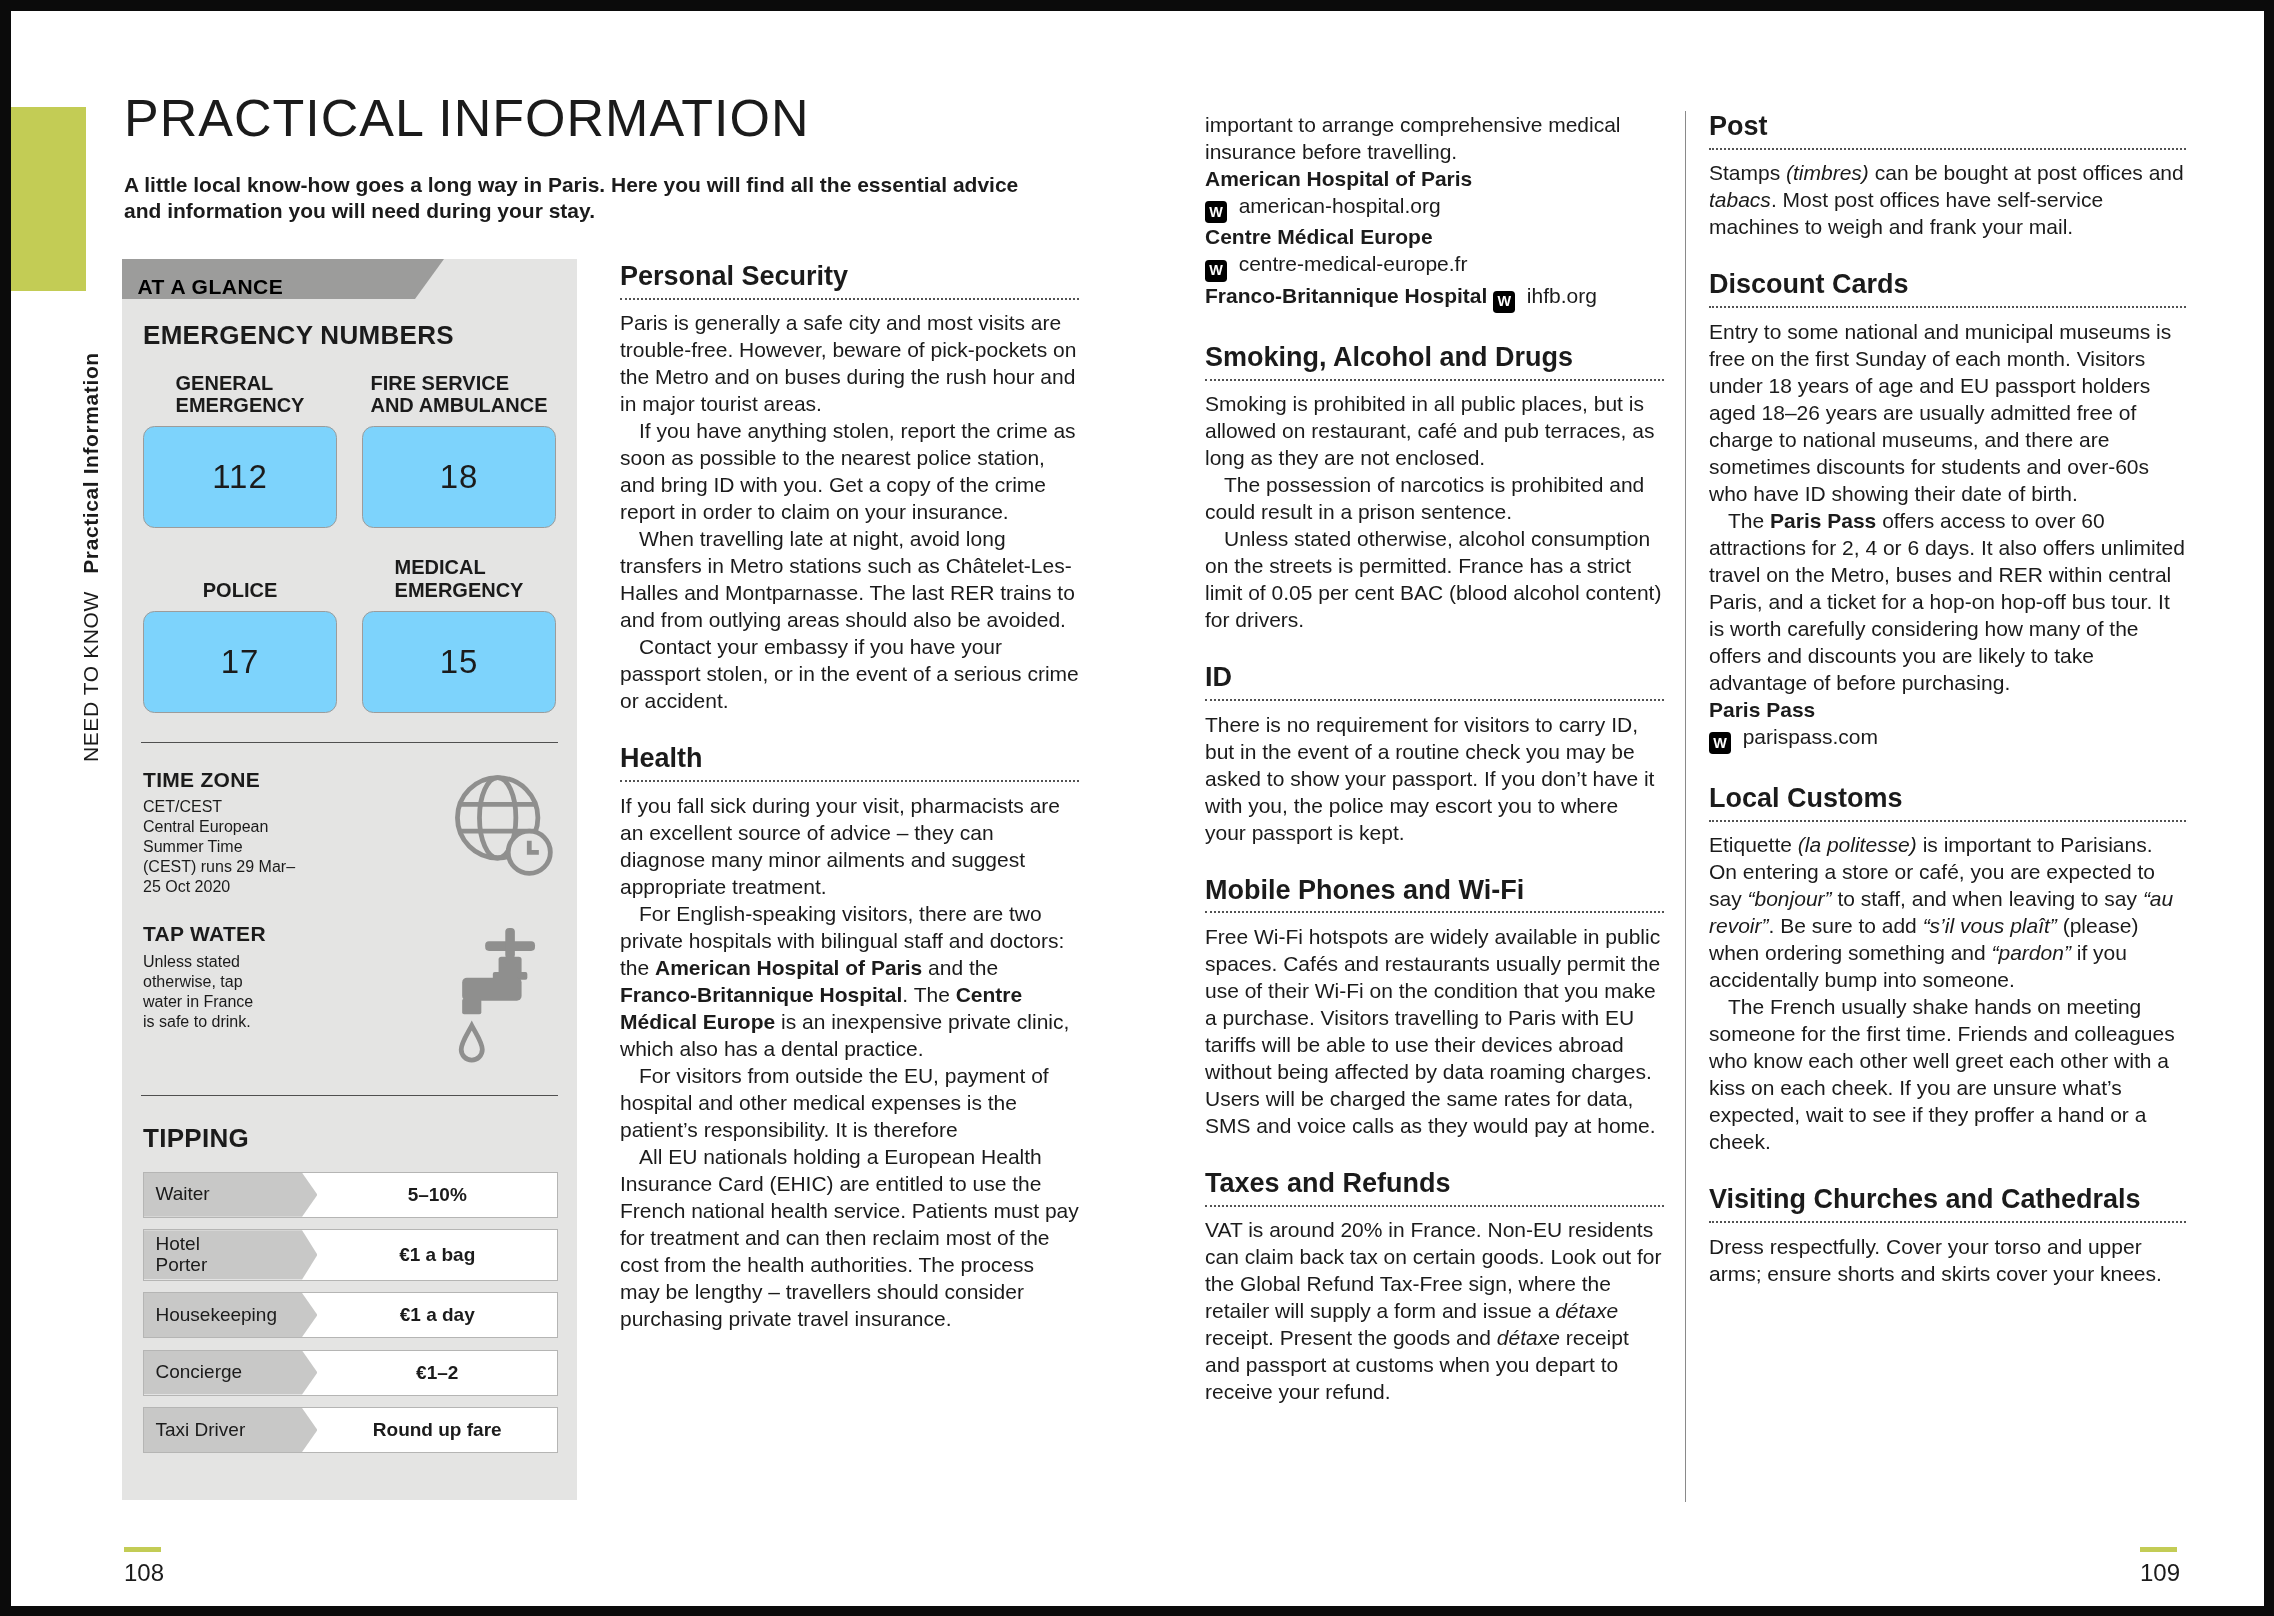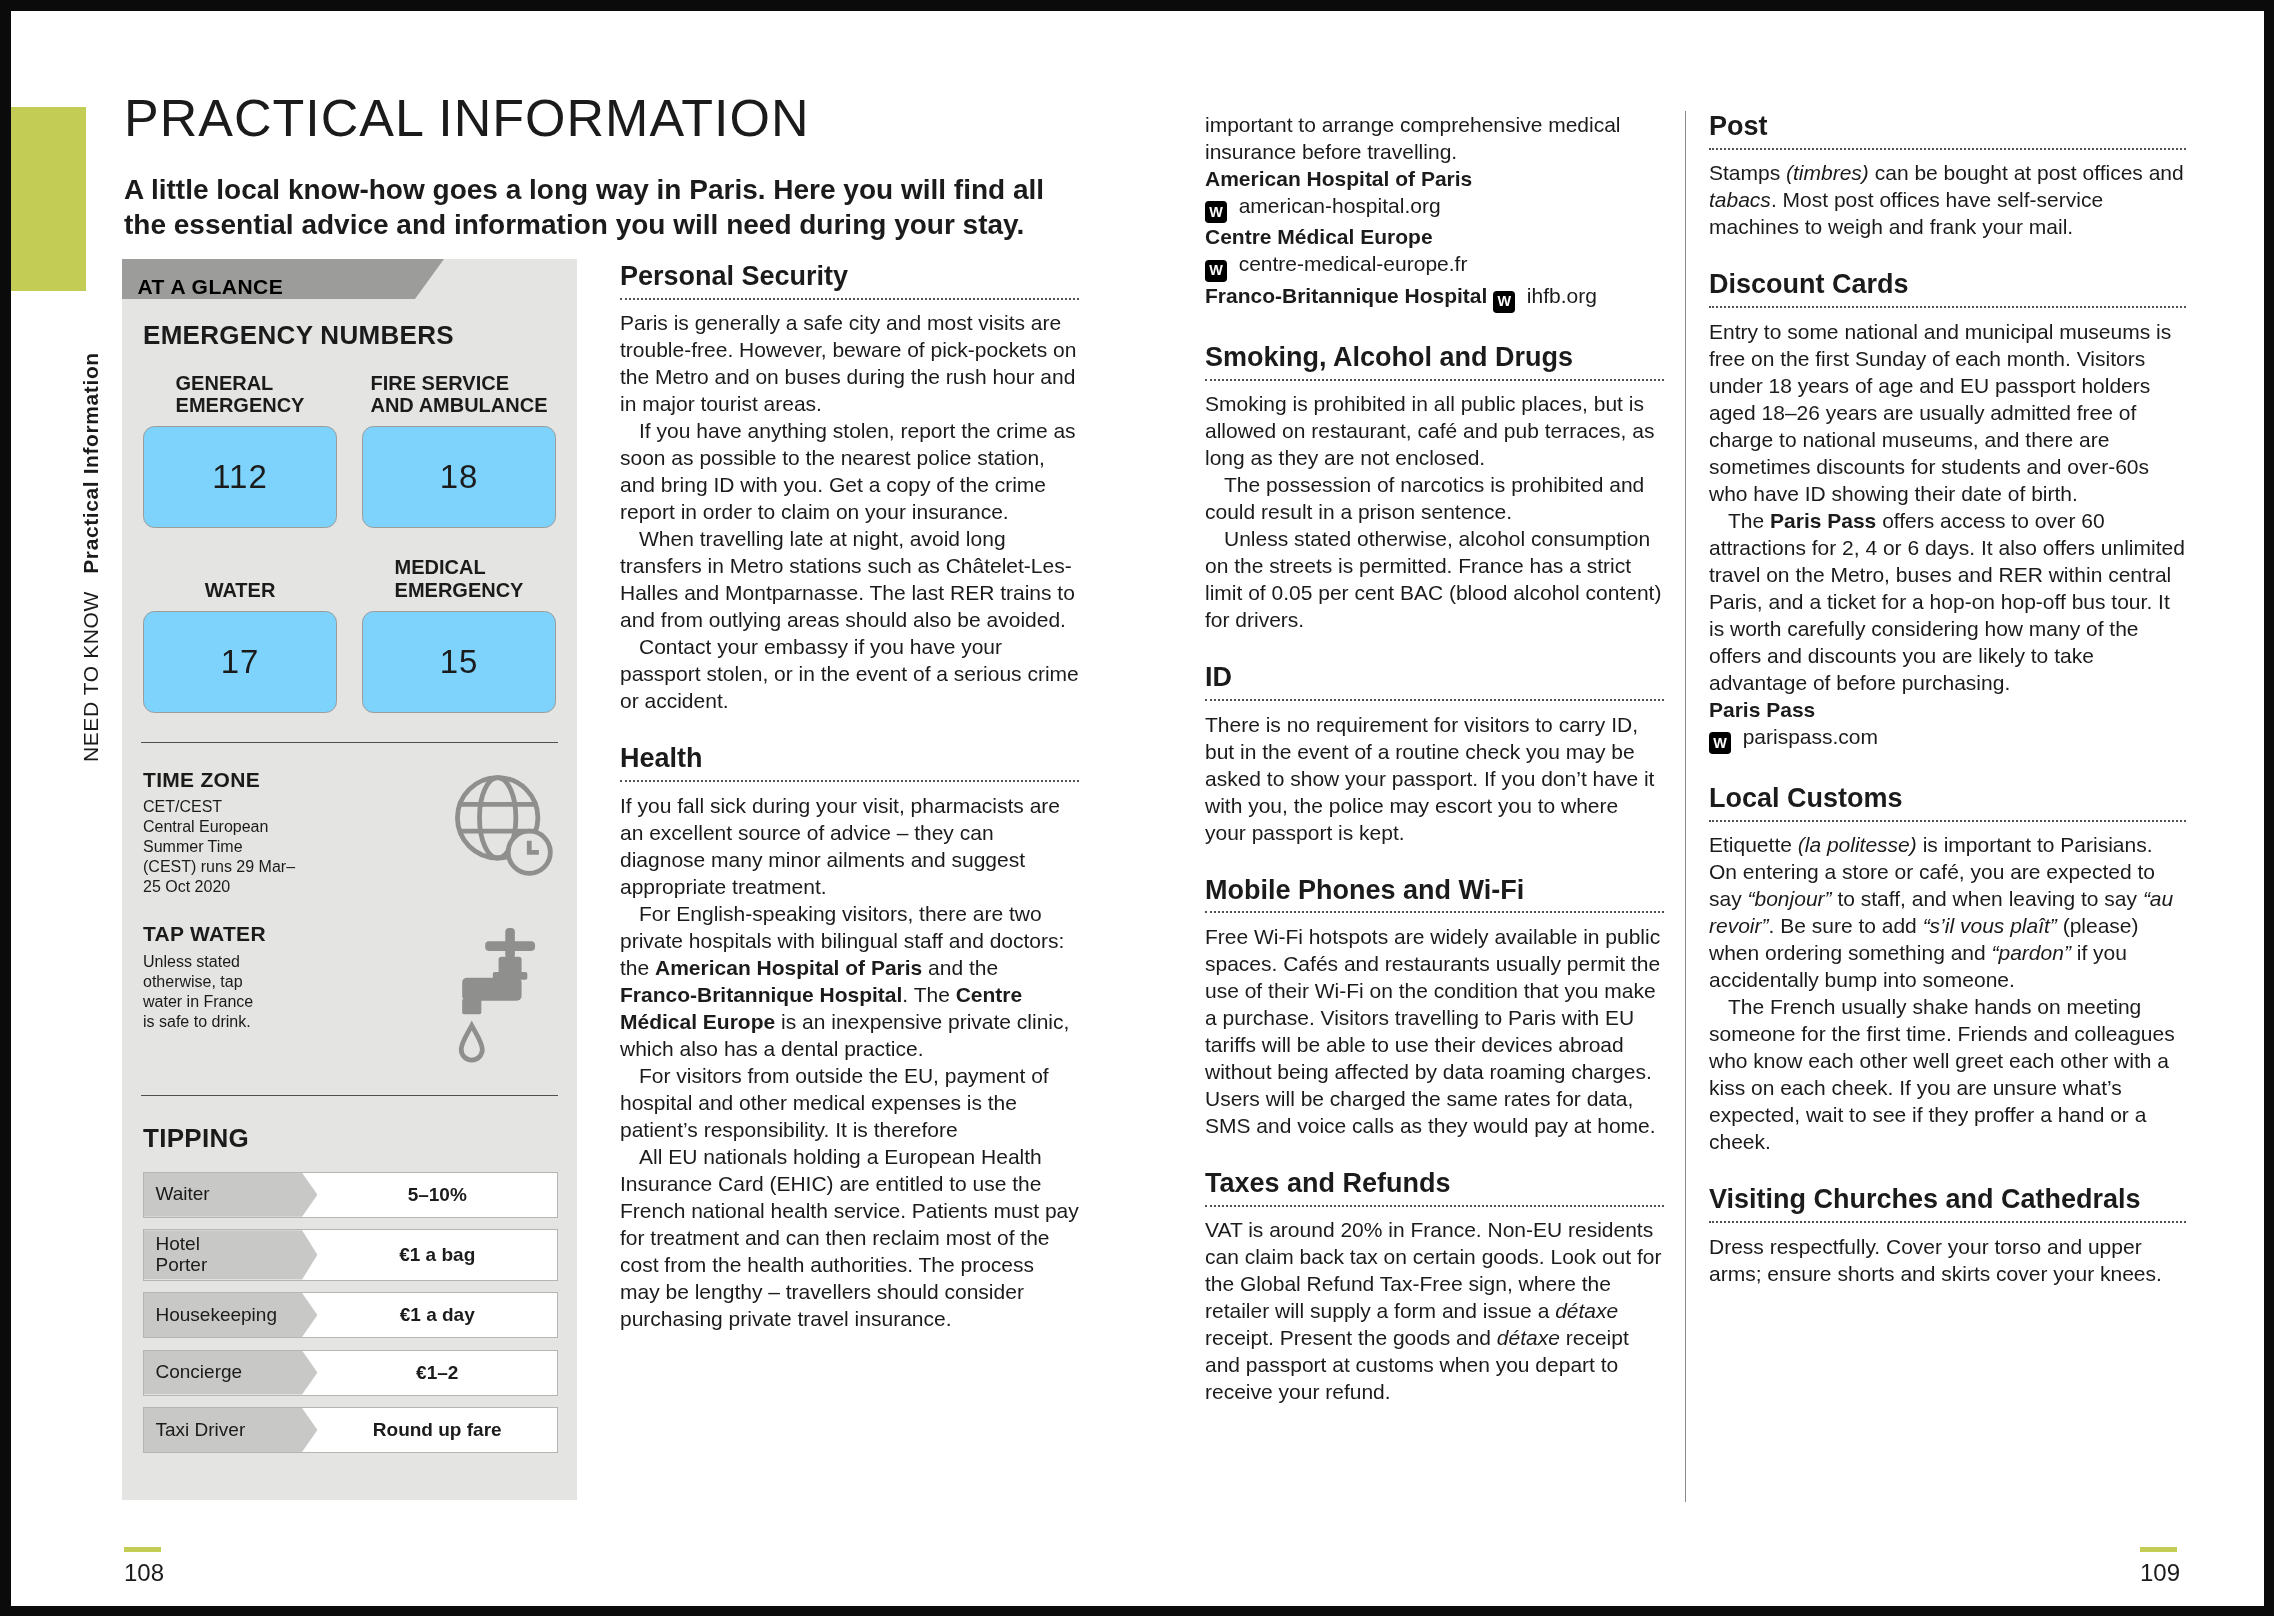--- a/index.html
+++ b/index.html
@@ -18,21 +18,21 @@
   .spine{
     position:absolute;left:60px;top:751px;width:471px;height:40px;
     transform:rotate(-90deg);transform-origin:0 0;
     display:flex;align-items:center;white-space:nowrap;
     font-size:21px;letter-spacing:0.6px;
   }
   .spine .kicker{font-weight:400;margin-right:17.3px;}
   .spine .chapter{font-weight:700;}
   
   .title{position:absolute;left:113px;top:77px;margin:0;font-size:52px;font-weight:400;letter-spacing:1px;}
-  .intro{position:absolute;left:113px;top:161px;width:922px;margin:0;font-size:28px;font-weight:700;line-height:1.26;}
+  .intro{position:absolute;left:113px;top:161px;width:922px;margin:0;font-size:21px;font-weight:700;line-height:1.26;}
   
   .glance{position:absolute;left:111px;top:248px;width:455px;height:1241px;background:#e4e4e3;}
   .glance-tab{
     position:absolute;top:0;left:0;height:40px;width:322px;background:#9c9c9b;color:#000000;
     font-weight:700;font-size:21px;letter-spacing:0.5px;display:flex;align-items:flex-end;
     padding-left:15.4px;box-sizing:border-box;
     clip-path:polygon(0 0,100% 0,calc(100% - 29px) 100%,0 100%);
   }
   .panel-h2{margin:61px 21px 0;font-size:26px;font-weight:700;letter-spacing:0.3px;}
   .tips-h2{margin:27px 21px 0;font-size:26px;font-weight:700;letter-spacing:0.3px;}
@@ -101,21 +101,21 @@
         <div class="em-label">GENERAL
 EMERGENCY</div>
         <div class="em-box">112</div>
       </div>
       <div class="em-cell">
         <div class="em-label">FIRE SERVICE
 AND AMBULANCE</div>
         <div class="em-box">18</div>
       </div>
       <div class="em-cell">
-        <div class="em-label">WATER</div>
+        <div class="em-label">POLICE</div>
         <div class="em-box">17</div>
       </div>
       <div class="em-cell">
         <div class="em-label">MEDICAL
 EMERGENCY</div>
         <div class="em-box">15</div>
       </div>
     </div>
 
     <hr class="panel-rule">

